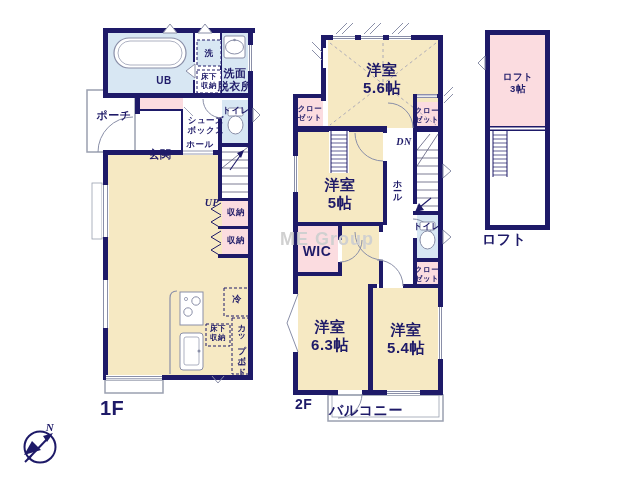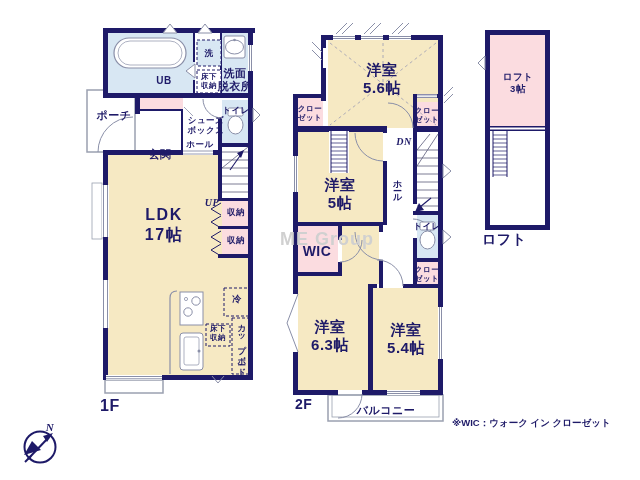--- a/index.html
+++ b/index.html
@@ -323,50 +323,47 @@
 <div class="lbl" style="left:164px;top:81px;font-size:10px;text-align:right;">UB</div>
 <div class="lbl" style="left:209px;top:53px;font-size:8.5px;">洗</div>
 <div class="lbl" style="left:209px;top:81px;font-size:7.5px;">床下
 収納</div>
 <div class="lbl" style="left:235px;top:80px;font-size:11px;">洗面
 脱衣所</div>
 <div class="lbl" style="left:236px;top:110px;font-size:8.5px;">トイレ</div>
 <div class="lbl ital" style="left:212px;top:184px;font-size:10px;margin-top:19px;">UP</div>
 <div class="lbl" style="left:236px;top:212px;font-size:8.5px;">収納</div>
 <div class="lbl" style="left:236px;top:240px;font-size:8.5px;">収納</div>
-<div class="lbl" style="left:164px;top:225px;font-size:16px;letter-spacing:1.5px;">LDK
-17帖</div>
 <div class="lbl" style="left:237px;top:299px;font-size:9px;">冷</div>
 <div class="lbl" style="left:218px;top:333px;font-size:7.5px;">床下
 収納</div>
 <div class="lbl vert" style="left:242px;top:345px;font-size:8.5px;">カップボード</div>
-<div class="lbl floor-name" style="left:100px;top:396px;font-size:16px;">1F</div>
+<div class="lbl floor-name" style="left:100px;top:396px;font-size:20px;">1F</div>
 
 <div class="lbl" style="left:382px;top:79px;font-size:15px;">洋室
 5.6帖</div>
 <div class="lbl" style="left:310px;top:113px;font-size:7.5px;">クロー
 ゼット</div>
 <div class="lbl" style="left:427px;top:115px;font-size:7.5px;">クロー
 ゼット</div>
 <div class="lbl ital" style="left:404px;top:142px;font-size:10px;">DN</div>
 <div class="lbl vert" style="left:397px;top:186px;font-size:9px;">ホール</div>
 <div class="lbl" style="left:340px;top:194px;font-size:15px;">洋室
 5帖</div>
 <div class="lbl" style="left:427px;top:226px;font-size:8.5px;">トイレ</div>
 <div class="lbl" style="left:317px;top:252px;font-size:14px;">WIC</div>
 <div class="lbl" style="left:427px;top:274px;font-size:7.5px;">クロー
 ゼット</div>
 <div class="lbl" style="left:330px;top:336px;font-size:15px;">洋室
 6.3帖</div>
 <div class="lbl" style="left:406px;top:339px;font-size:15px;">洋室
 5.4帖</div>
-<div class="lbl" style="left:386px;top:411px;font-size:11px;">バルコニー</div>
+<div class="lbl" style="left:366px;top:411px;font-size:14px;">バルコニー</div>
 <div class="lbl floor-name" style="left:295px;top:396px;font-size:14px;text-align:center;">2F</div>
 
 <div class="lbl" style="left:518px;top:83px;font-size:9.5px;">ロフト
 3帖</div>
 <div class="lbl floor-name" style="left:482px;top:231px;font-size:14px;">ロフト</div>
 
 <div class="lbl ital" style="left:50px;top:428px;font-size:11px;">N</div>
-<div class="note" style="left:452px;top:417px;font-size:9.5px;">※WIC：ウォーク イン クローゼット</div>
 <div class="watermark" style="left:280px;top:229px;font-size:18px;">ME Group</div>
 
 </div>
 
 </body></html>

